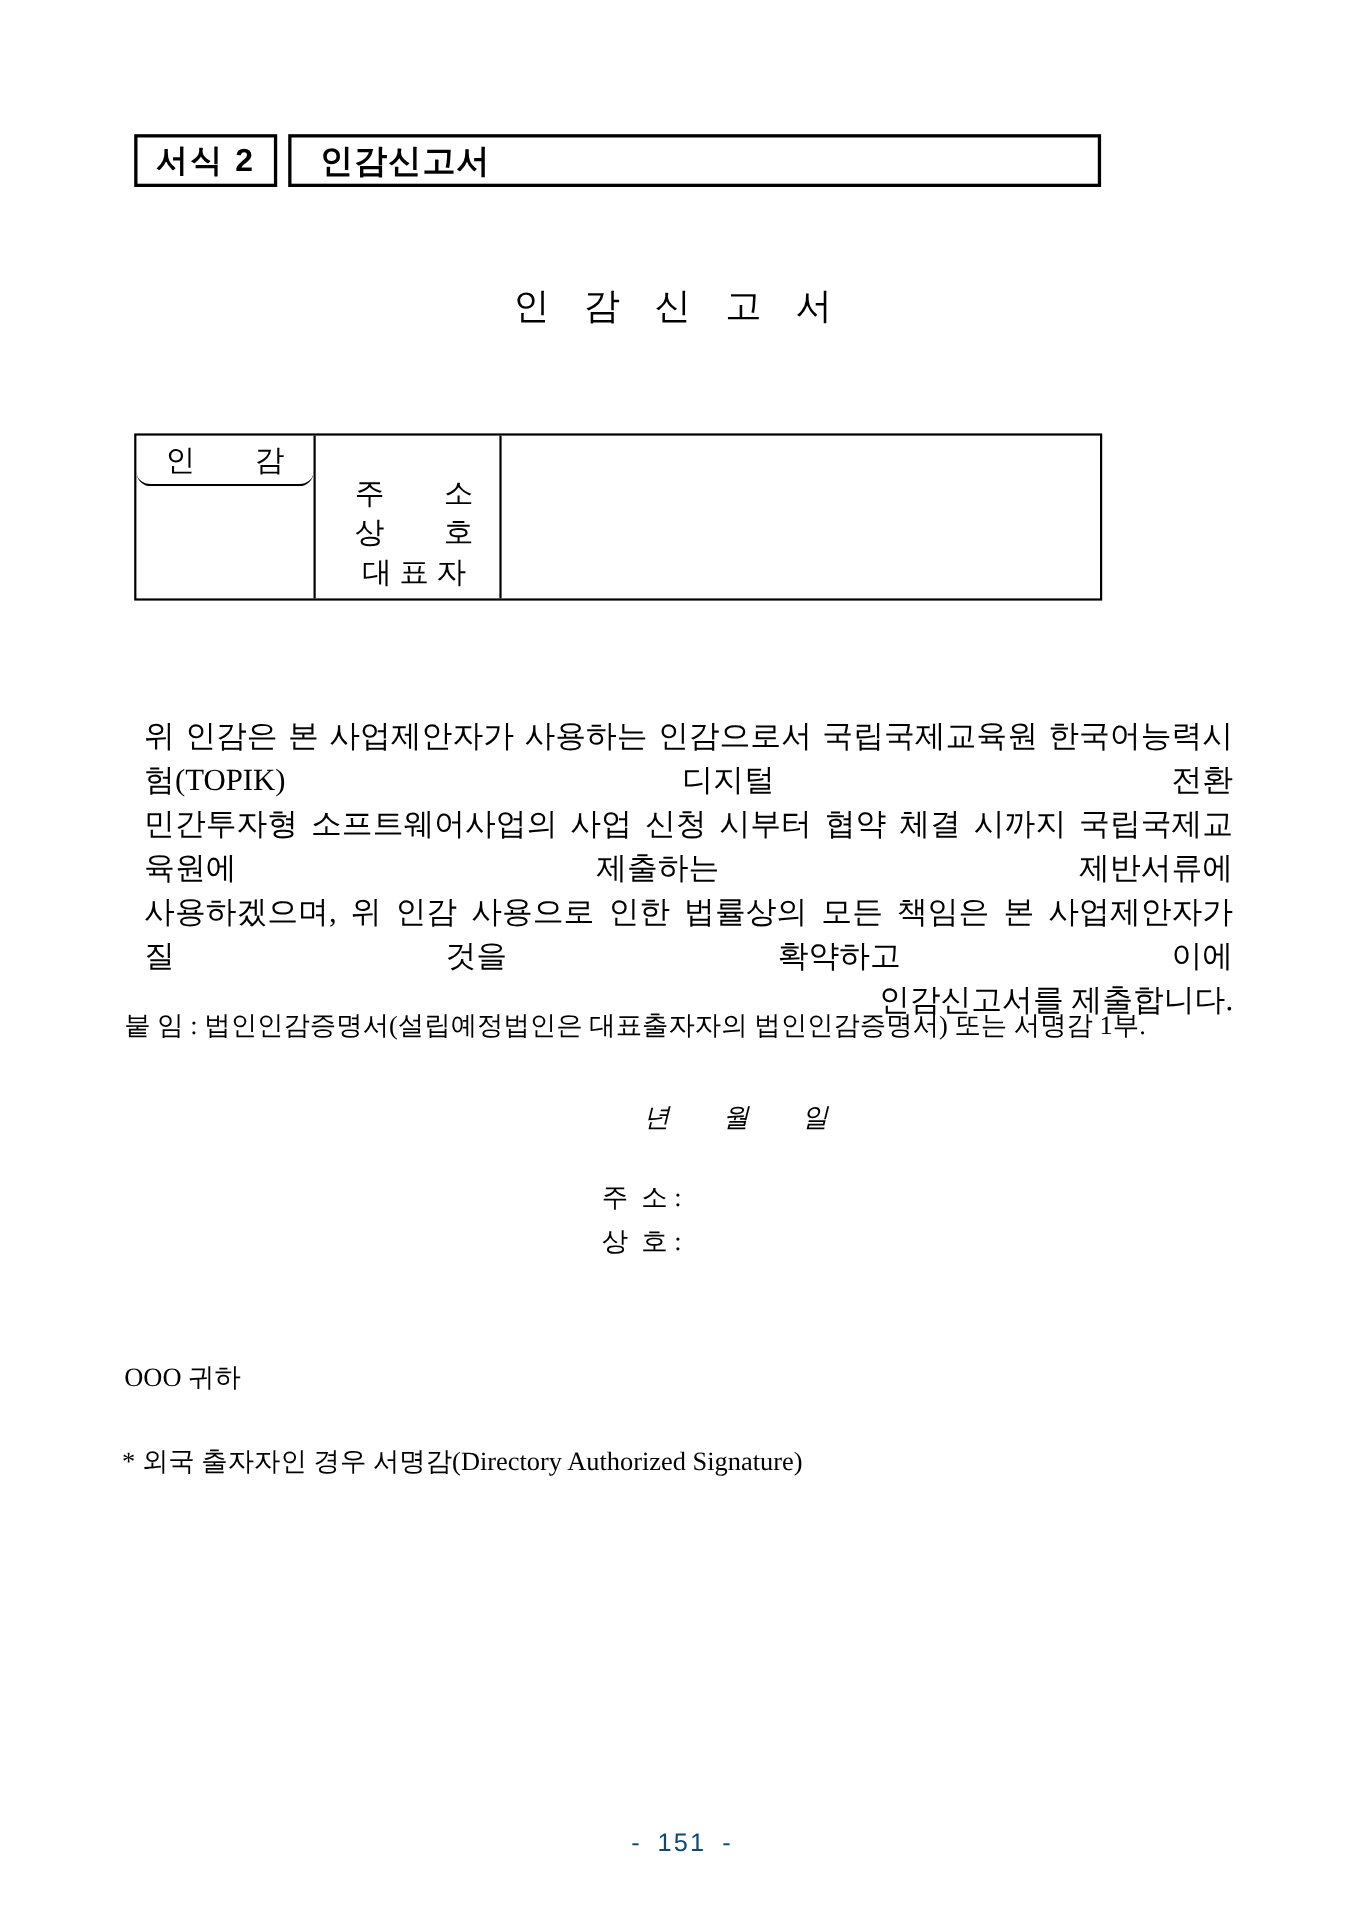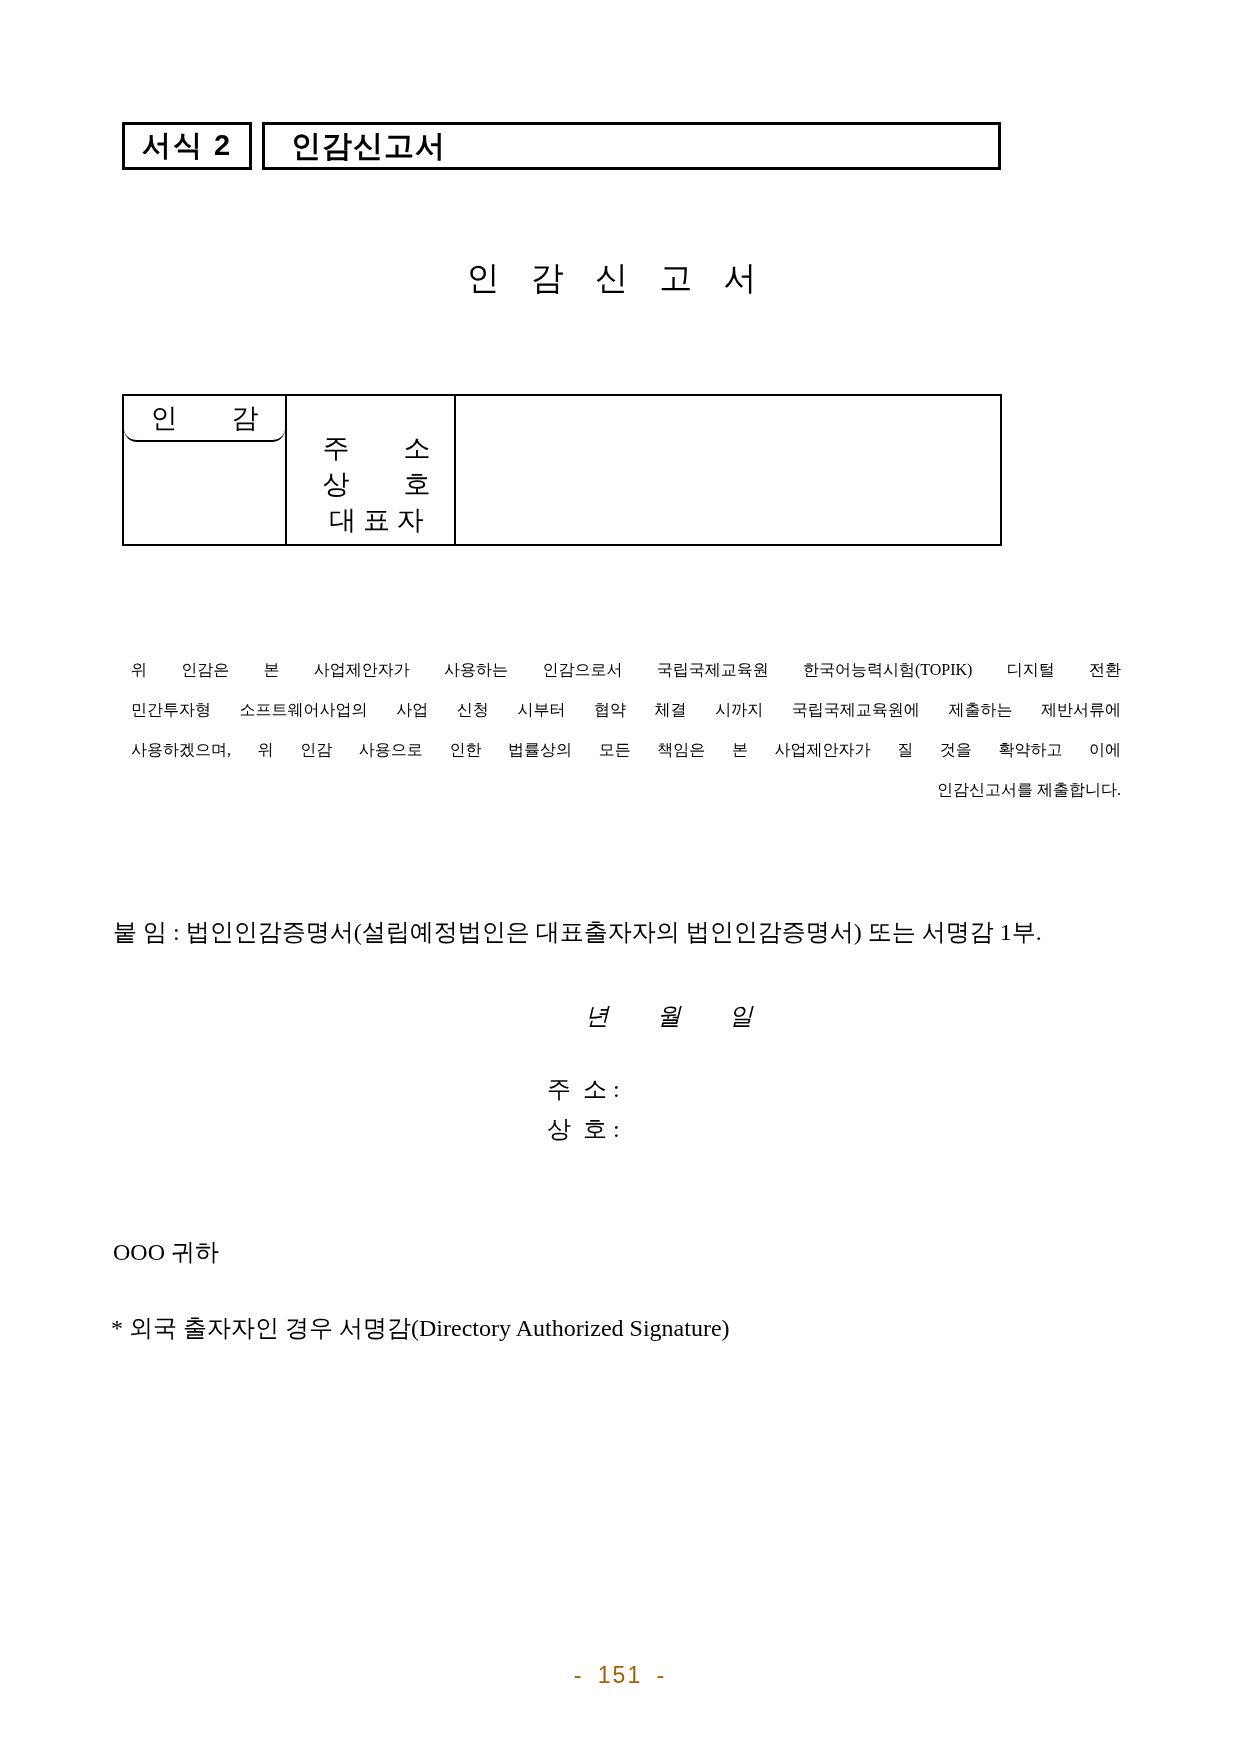--- a/index.html
+++ b/index.html
@@ -55,21 +55,21 @@
     width:169px; flex:none; border-right:2px solid #000;
     display:flex; flex-direction:column; justify-content:flex-end;
     padding:0 10px 6px 22px; font-size:27px;
   }
   .label-col .row { line-height:36px; text-align:center; }
   .value-col { flex:1; }
 
   
   .body-par {
     position:absolute; left:131px; top:650px; width:990px;
-    font-size:16px; line-height:40px;
+    font-size:28px; line-height:40px;
   }
   .body-par .jline { text-align:justify; text-align-last:justify; word-spacing:2px; }
   .body-par .lline { text-align:right; }
 
   
   .attach-line { position:absolute; left:113px; top:916px; font-size:24px; }
 
   
   .date-line { position:absolute; left:585px; top:1000px; font-size:24px;font-style:italic; }
 
@@ -80,21 +80,21 @@
 
   
   .addressee { position:absolute; left:113px; top:1236px; font-size:24px; }
   .footnote  { position:absolute; left:111px; top:1312px; font-size:24px; }
 
   
   .page-num {
     position:absolute; left:0; top:1662px; width:1240px;
     text-align:center;
     font-family:"Liberation Sans","DejaVu Sans",sans-serif;
-    font-size:23px; letter-spacing:2px; word-spacing:6px; color:#a16207;
+    font-size:23px; letter-spacing:2px; word-spacing:6px; color:#0c4a6e;
   }
 </style>
 </head>
 <body>
 
 <div class="page">
 
   <div class="form-header">
     <div class="form-no-box">
       <span class="t">서식 2</span>

